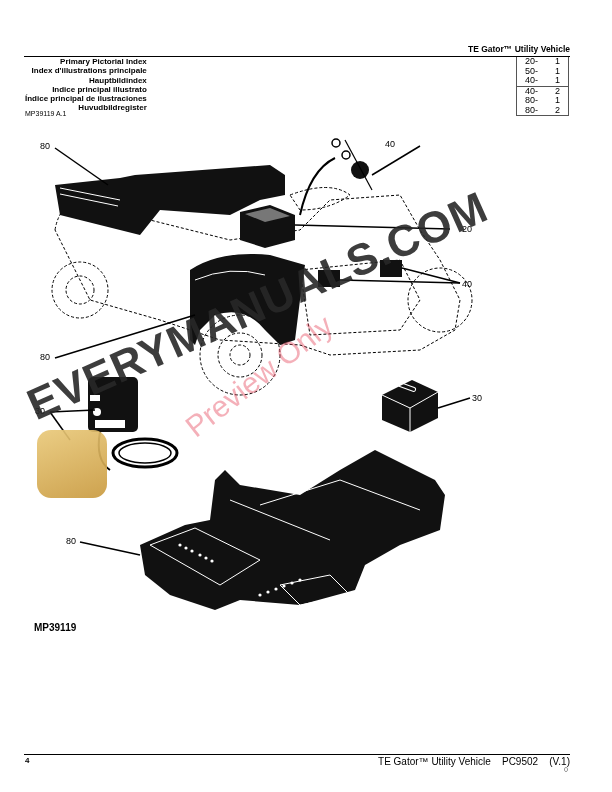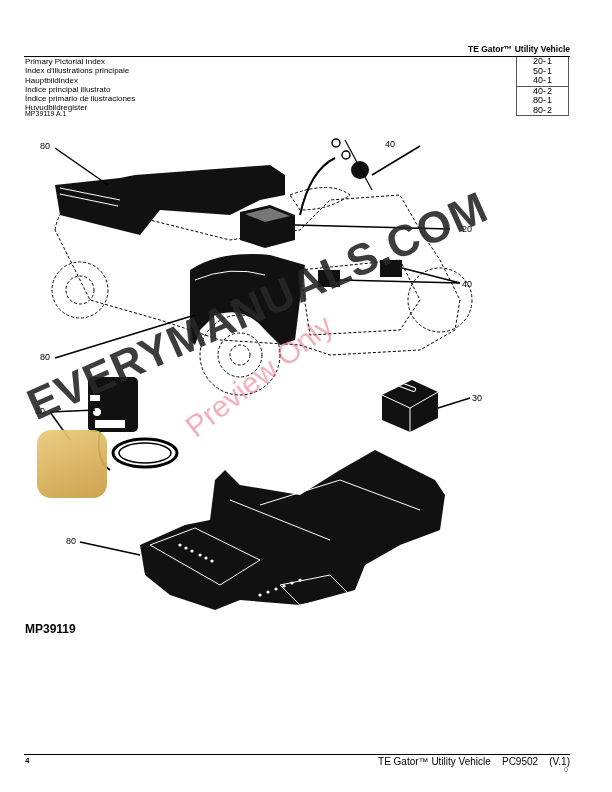--- a/index.html
+++ b/index.html
@@ -1,47 +1,47 @@
 <!DOCTYPE html>
 <html><head>
 <meta charset="utf-8">
 <style>
   html, body { margin:0; padding:0; background:#ffffff; }
   body { width:612px; height:792px; position:relative; overflow:hidden; font-family:"Liberation Sans", sans-serif; color:#000; }
   .abs { position:absolute; }
   .hdr-title { right:42px; top:44px; font-size:8.5px; font-weight:bold; }
   .hdr-rule { left:24px; right:42px; top:56px; height:1px; background:#000; }
-  .idx-titles { left:25px; top:57px; font-size:8px; font-weight:normal; line-height:9.3px; }
+  .idx-titles { left:25px; top:57px; font-size:8px; font-weight:bold; line-height:9.3px;text-align:right; }
   .idx-code { left:25px; top:110px; font-size:7px; }
   .ref-table { right:43px; top:57px; width:53px; font-size:9px; line-height:9.5px; }
-  .ref-group { border:1px solid #555; border-top:none; padding:0 16px; }
+  .ref-group { border:1px solid #555; border-top:none; padding:0 8px; }
   .ref-row { display:flex; justify-content:space-between; }
   .diagram { left:0; top:130px; width:612px; height:520px; }
   .callout { font-size:9px; font-weight:normal; }
-  .mp-code { left:25px; top:622px; font-size:12px; font-weight:bold; }
+  .mp-code { left:34px; top:622px; font-size:10px; font-weight:bold; }
   .foot-rule { left:24px; right:42px; top:754px; height:1px; background:#000; }
   .foot-page { left:25px; top:756px; font-size:8px; font-weight:bold; }
   .foot-right { right:42px; top:756px; font-size:10px; }
   .foot-sub { right:44px; top:766px; font-size:6px; color:#444; }
   .wm-main { left:40px; top:380px; font-size:44px; font-weight:bold; color:rgba(40,40,40,0.9); transform:rotate(-24deg); transform-origin:left bottom; letter-spacing:1px; white-space:nowrap; }
   .wm-preview { left:200px; top:410px; font-size:30px; color:rgba(230,80,100,0.45); transform:rotate(-38deg); transform-origin:left bottom; white-space:nowrap; }
   .logo { left:37px; top:430px; width:70px; height:68px; border-radius:14px; background:linear-gradient(160deg,#e9c97a,#c99a3f); opacity:0.92; }
 </style>
 </head>
 <body>
 
 <div class="abs hdr-title">TE Gator™ Utility Vehicle</div>
 <div class="abs hdr-rule"></div>
 
 <div class="abs idx-titles">
   <div>Primary Pictorial Index</div>
   <div>Index d'illustrations principale</div>
   <div>Hauptbildindex</div>
   <div>Indice principal illustrato</div>
-  <div>Índice primario de ilustraciones</div>
+  <div>Índice principal de ilustraciones</div>
   <div>Huvudbildregister</div>
 </div>
 <div class="abs idx-code">MP39119 A.1</div>
 
 <div class="abs ref-table">
   <div class="ref-group" style="border-bottom:1px solid #555;">
     <div class="ref-row">
         <span>20-</span>
         <span>1</span>
       </div>

